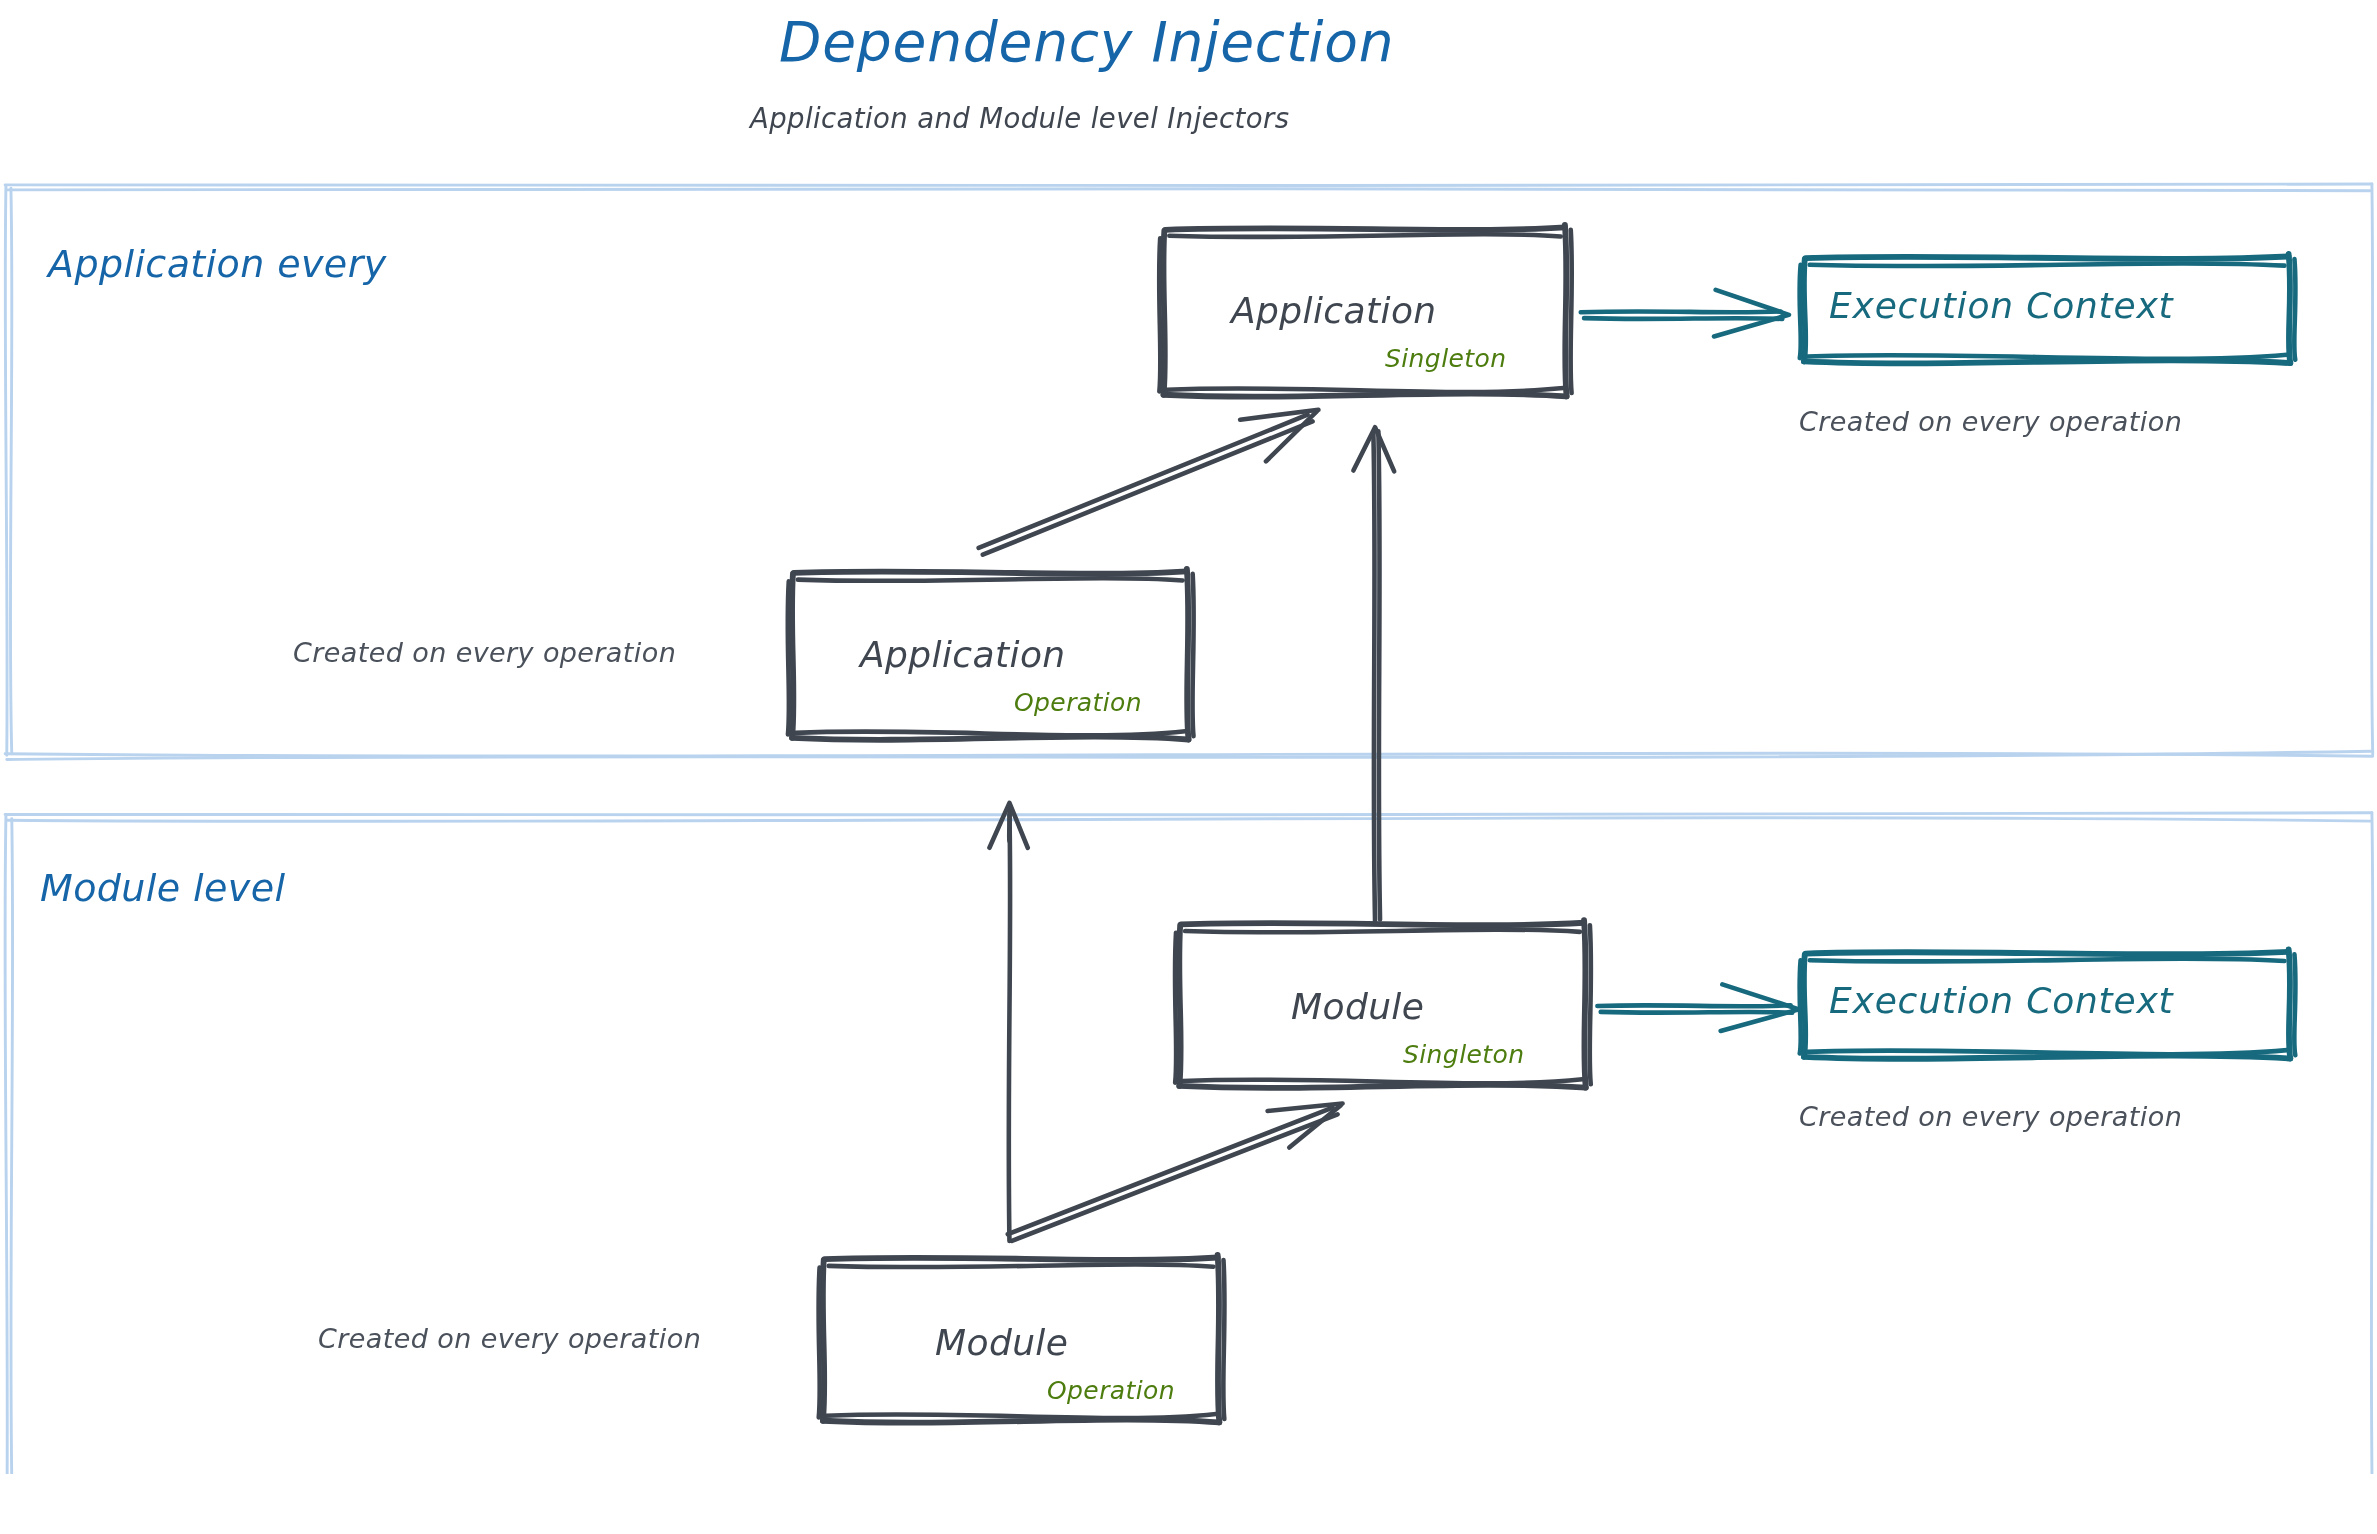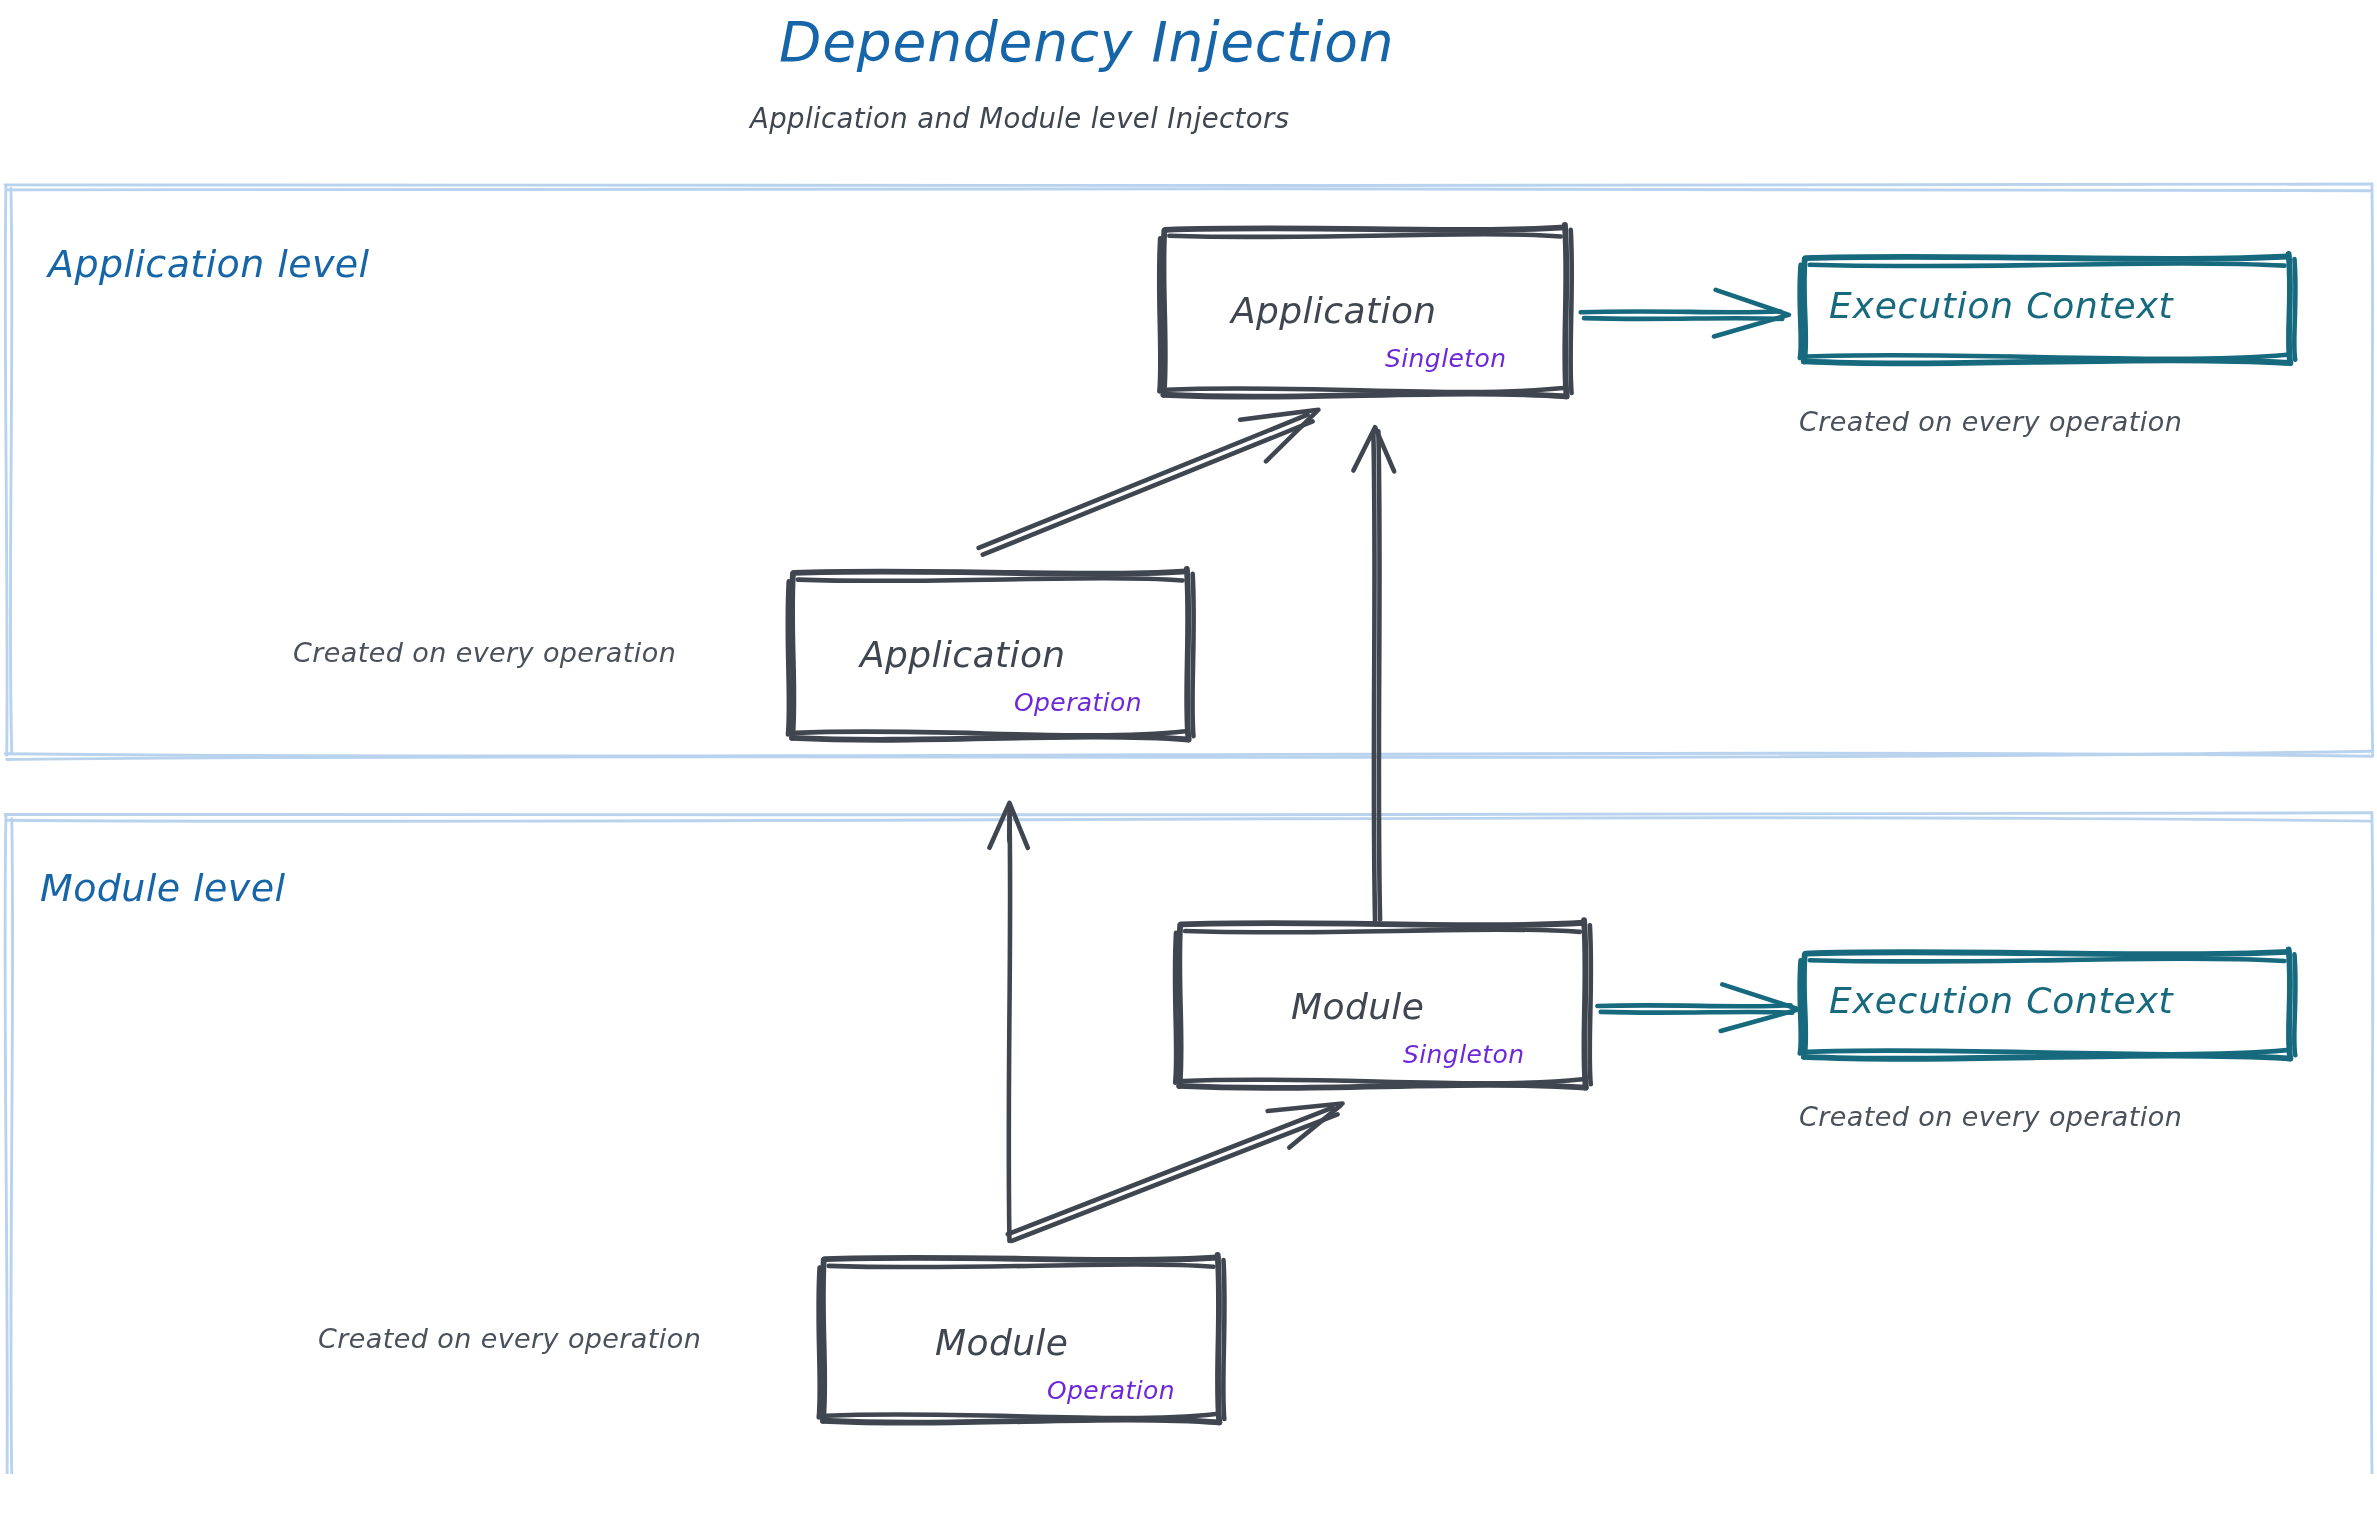--- a/index.html
+++ b/index.html
@@ -55,21 +55,21 @@
 
   
   .node-title {
     font-size: 36px;
     color: #3f4650;
     letter-spacing: 0.4px;
     font-style: italic;
   }
   .node-scope {
     font-size: 25px;
-    color: #6d28d9;
+    color: #4d7c0f;
     letter-spacing: 0.4px;
     font-style: italic;
   }
   .ctx-title {
     font-size: 36px;
     color: #17697e;
     letter-spacing: 0.8px;
     font-style: italic;
     text-align: center;
   }
@@ -217,21 +217,21 @@
       <path class="sk2" d="M1625,565 L1651,513 L1674,566"></path>
     </g>
 
     <g>
       <path class="sk2" d="M1212,1490 C1209,1300 1215,1120 1212,978"></path>
       <path class="sk2" d="M1212,1010 C1211,1000 1213,985 1212,970"></path>
       <path class="sk2" d="M1188,1018 L1212,964 L1234,1018"></path>
     </g>
   </svg>
 
-  <div class="txt level-label" style="left:48px; top:242px;">Application level</div>
+  <div class="txt level-label" style="left:48px; top:242px;">Application every</div>
   <div class="txt level-label" style="left:40px; top:866px;">Module level</div>
 
   <div style="position:absolute; left:1160px; top:223px; width:417px; height:179px;">
     <div class="txt node-title" style="left:71px; top:67px;">Application</div>
     <div class="txt node-scope" style="left:225px; top:121px;">Singleton</div>
   </div>
 
   <div style="position:absolute; left:789px; top:566px; width:408px; height:179px;">
     <div class="txt node-title" style="left:71px; top:68px;">Application</div>
     <div class="txt node-scope" style="left:225px; top:122px;">Operation</div>

